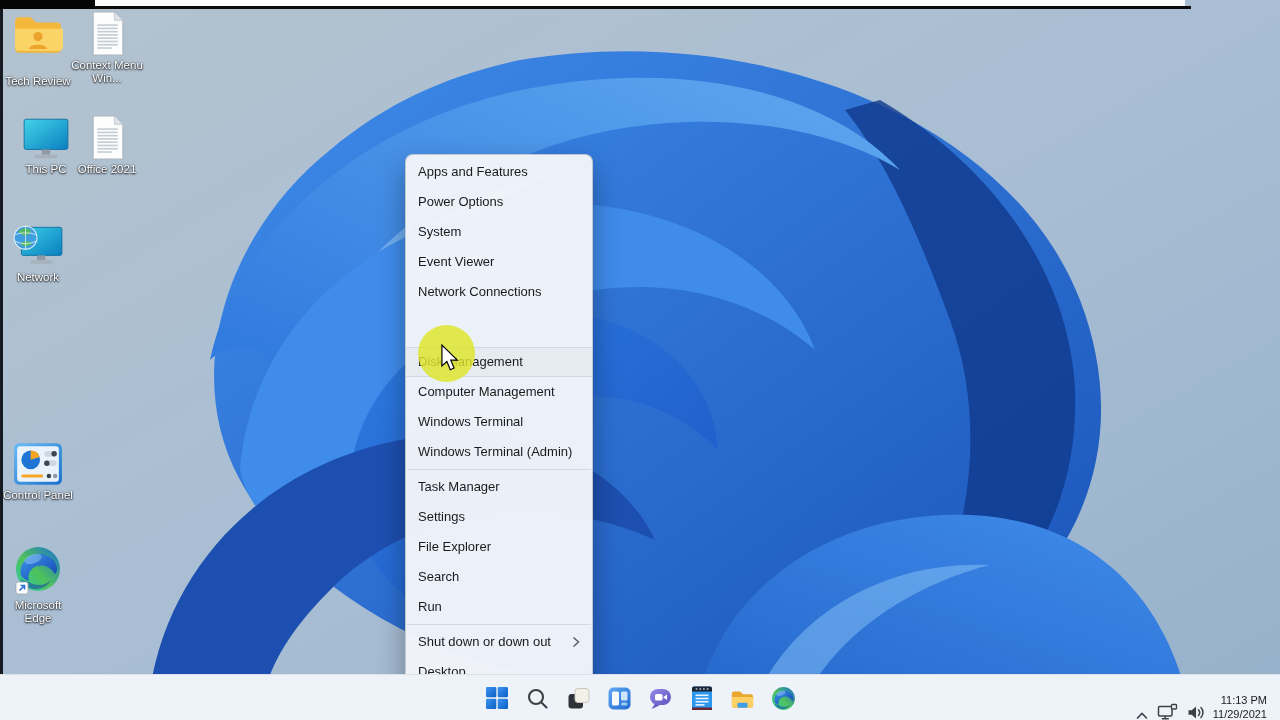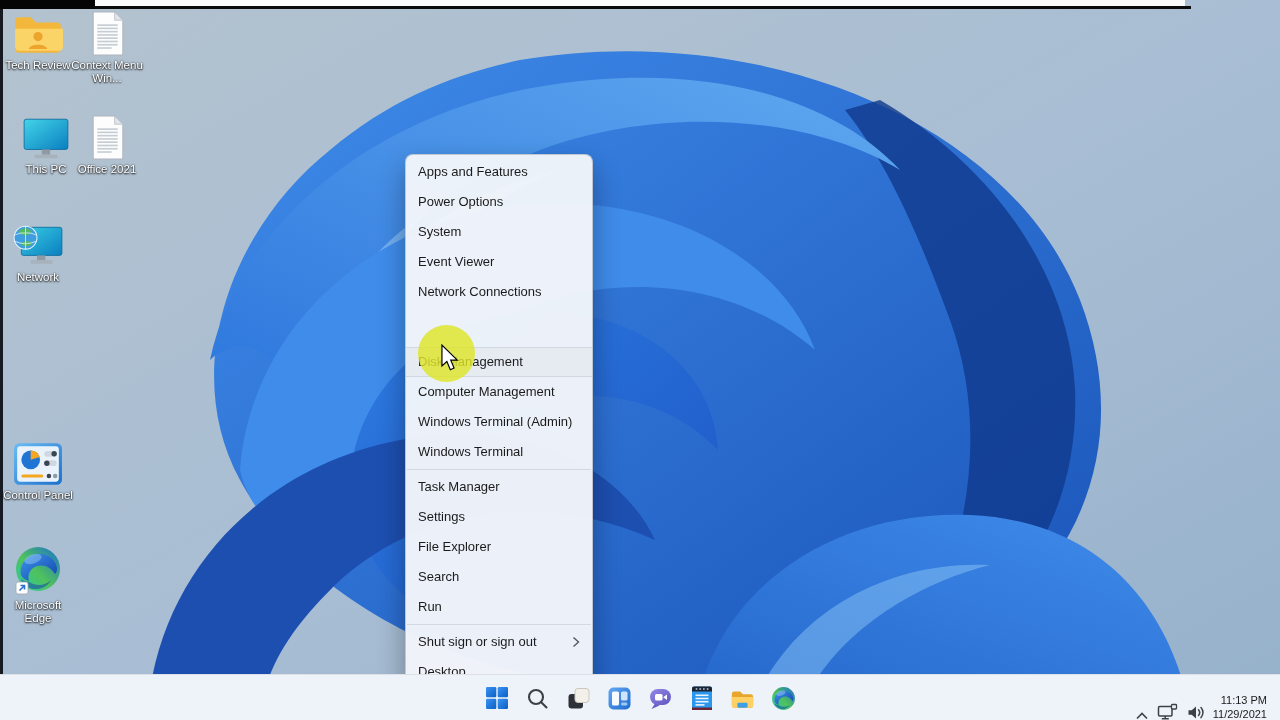--- a/index.html
+++ b/index.html
@@ -91,21 +91,21 @@
 
     <path d="M700,690 C730,580 840,510 970,515 C1090,520 1160,595 1185,690 Z" fill="url(#p4)"></path>
     <path d="M760,690 C800,610 890,560 990,565 C930,580 850,620 810,690 Z" fill="#8ac4f6" opacity="0.5"></path>
   </svg>
 
   <div class="bar-top-left"></div>
   <div class="bar-top-white"></div>
   <div class="bar-top-underline"></div>
   <div class="bar-left"></div>
 
-  <div class="dicon" style="left:-1px;top:8px;">
+  <div class="dicon" style="left:-1px;top:8px;gap:16px;">
     <div class="glyph">
       <svg width="50" height="42" viewBox="0 0 48 40">
         <path d="M2 7q0-4 4-4h11l5 5h20q4 0 4 4v21q0 4-4 4H6q-4 0-4-4z" fill="#f3b73c"></path>
         <path d="M2 14h46v17q0 4-4 4H6q-4 0-4-4z" fill="#fbd468"></path>
         <circle cx="24" cy="21.5" r="4.4" fill="#eca42c"></circle>
         <path d="M15 33.5c1.5-5.5 16.5-5.5 18 0z" fill="#eca42c"></path>
       </svg>
     </div>
     <div class="dlabel">Tech Review</div>
   </div>
@@ -240,31 +240,31 @@
   </div>
 
   <div id="ctxmenu">
     <div class="menu-item">Apps and Features</div>
     <div class="menu-item">Power Options</div>
     <div class="menu-item">System</div>
     <div class="menu-item">Event Viewer</div>
     <div class="menu-item">Network Connections</div>
     <div class="menu-item highlighted">Disk Management</div>
     <div class="menu-item">Computer Management</div>
+    <div class="menu-item">Windows Terminal</div>
     <div class="menu-item">Windows Terminal (Admin)</div>
-    <div class="menu-item">Windows Terminal</div>
     <div class="menu-sep"></div>
     <div class="menu-item">Task Manager</div>
     <div class="menu-item">Settings</div>
     <div class="menu-item">File Explorer</div>
     <div class="menu-item">Search</div>
     <div class="menu-item">Run</div>
     <div class="menu-sep"></div>
     <div class="menu-item submenu">
-      <span>Shut sign or sign out</span>
+      <span>Shut down or down out</span>
       <svg width="8" height="12" viewBox="0 0 8 12">
         <polyline points="1.5,1.5 6.5,6 1.5,10.5" fill="none" stroke="#55595f" stroke-width="1.4"></polyline>
       </svg>
     </div>
     <div class="menu-item">Desktop</div>
   </div>
 
   <div id="click-circle"></div>
   <svg id="cursor" width="20" height="29" viewBox="0 0 17 27">
     <path d="M1 1 L1 20.5 L5.6 16.4 L8.8 24 L12.3 22.4 L9.2 15 L15.3 15 Z" fill="#fff" stroke="#000" stroke-width="1.1"></path>

